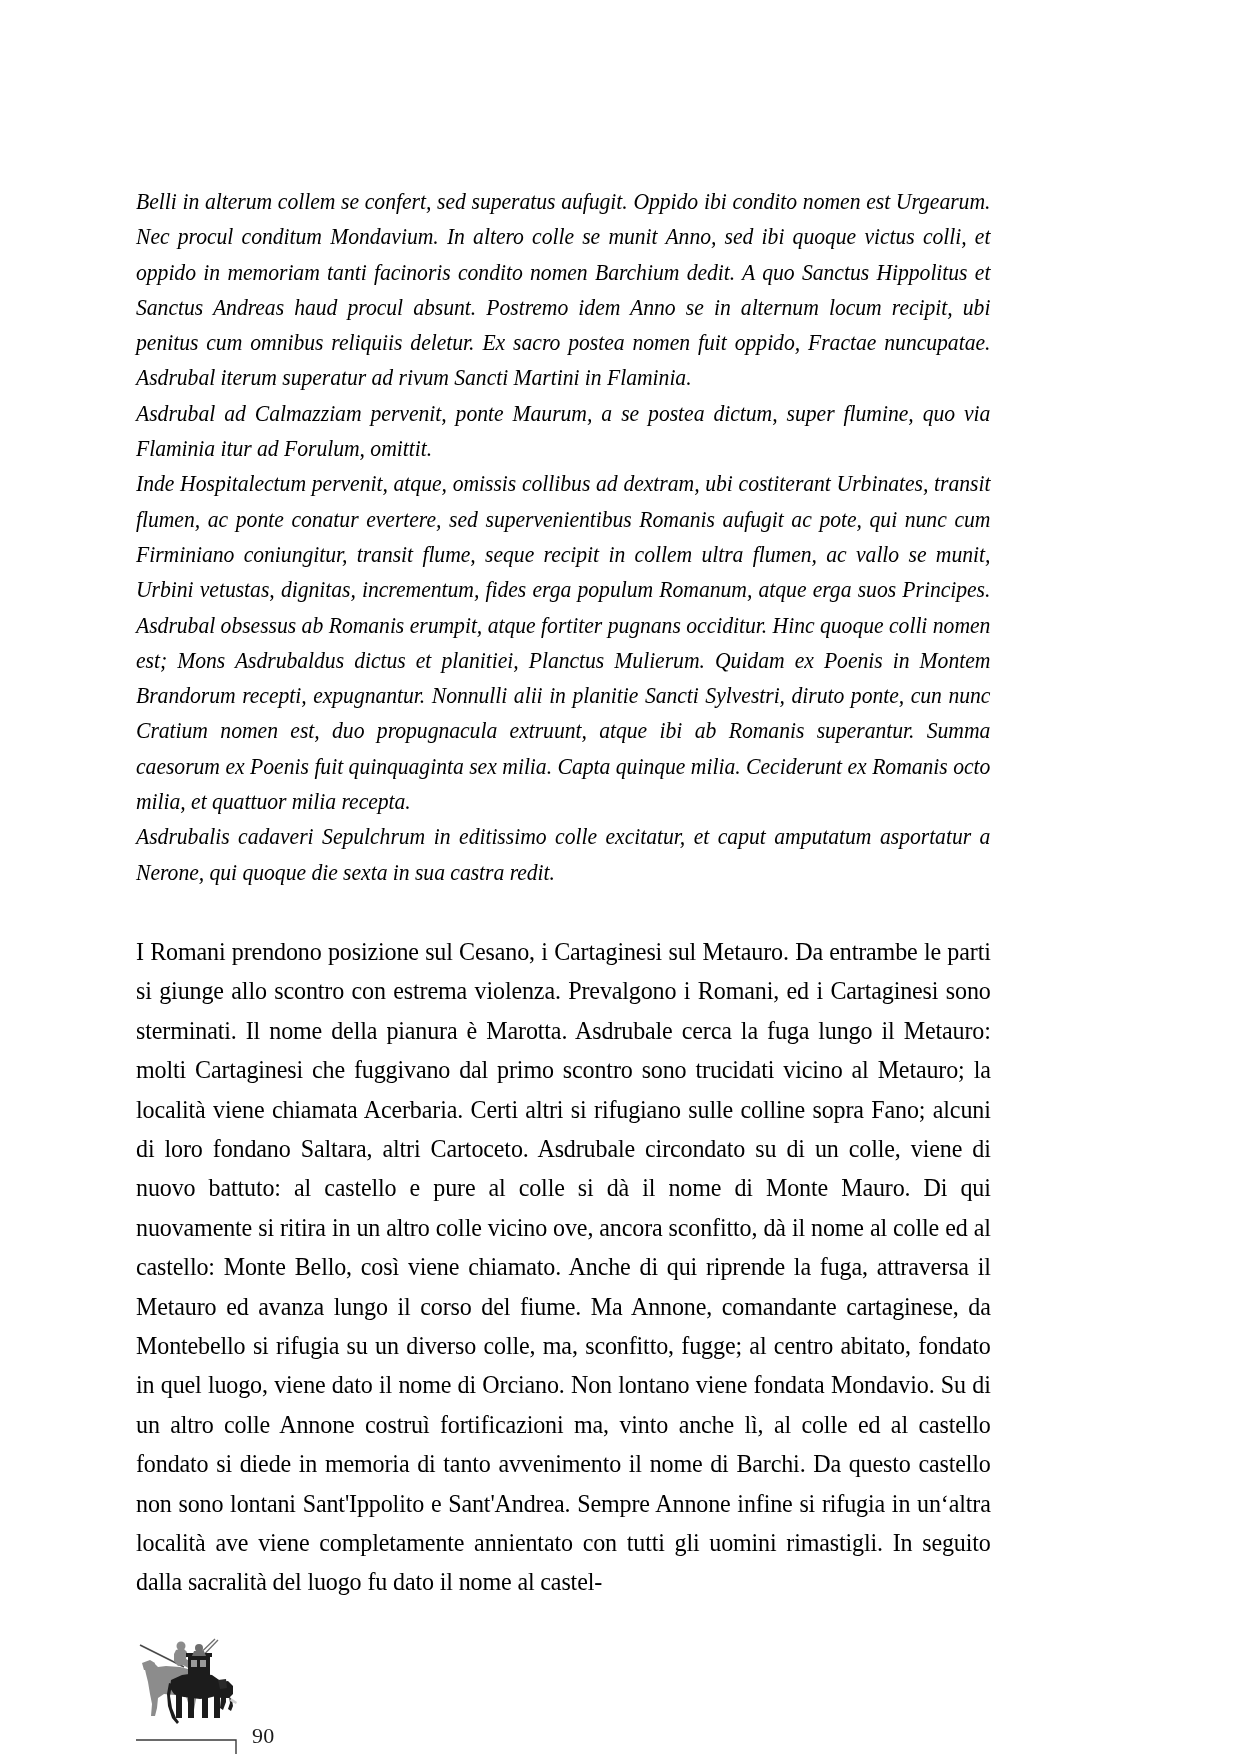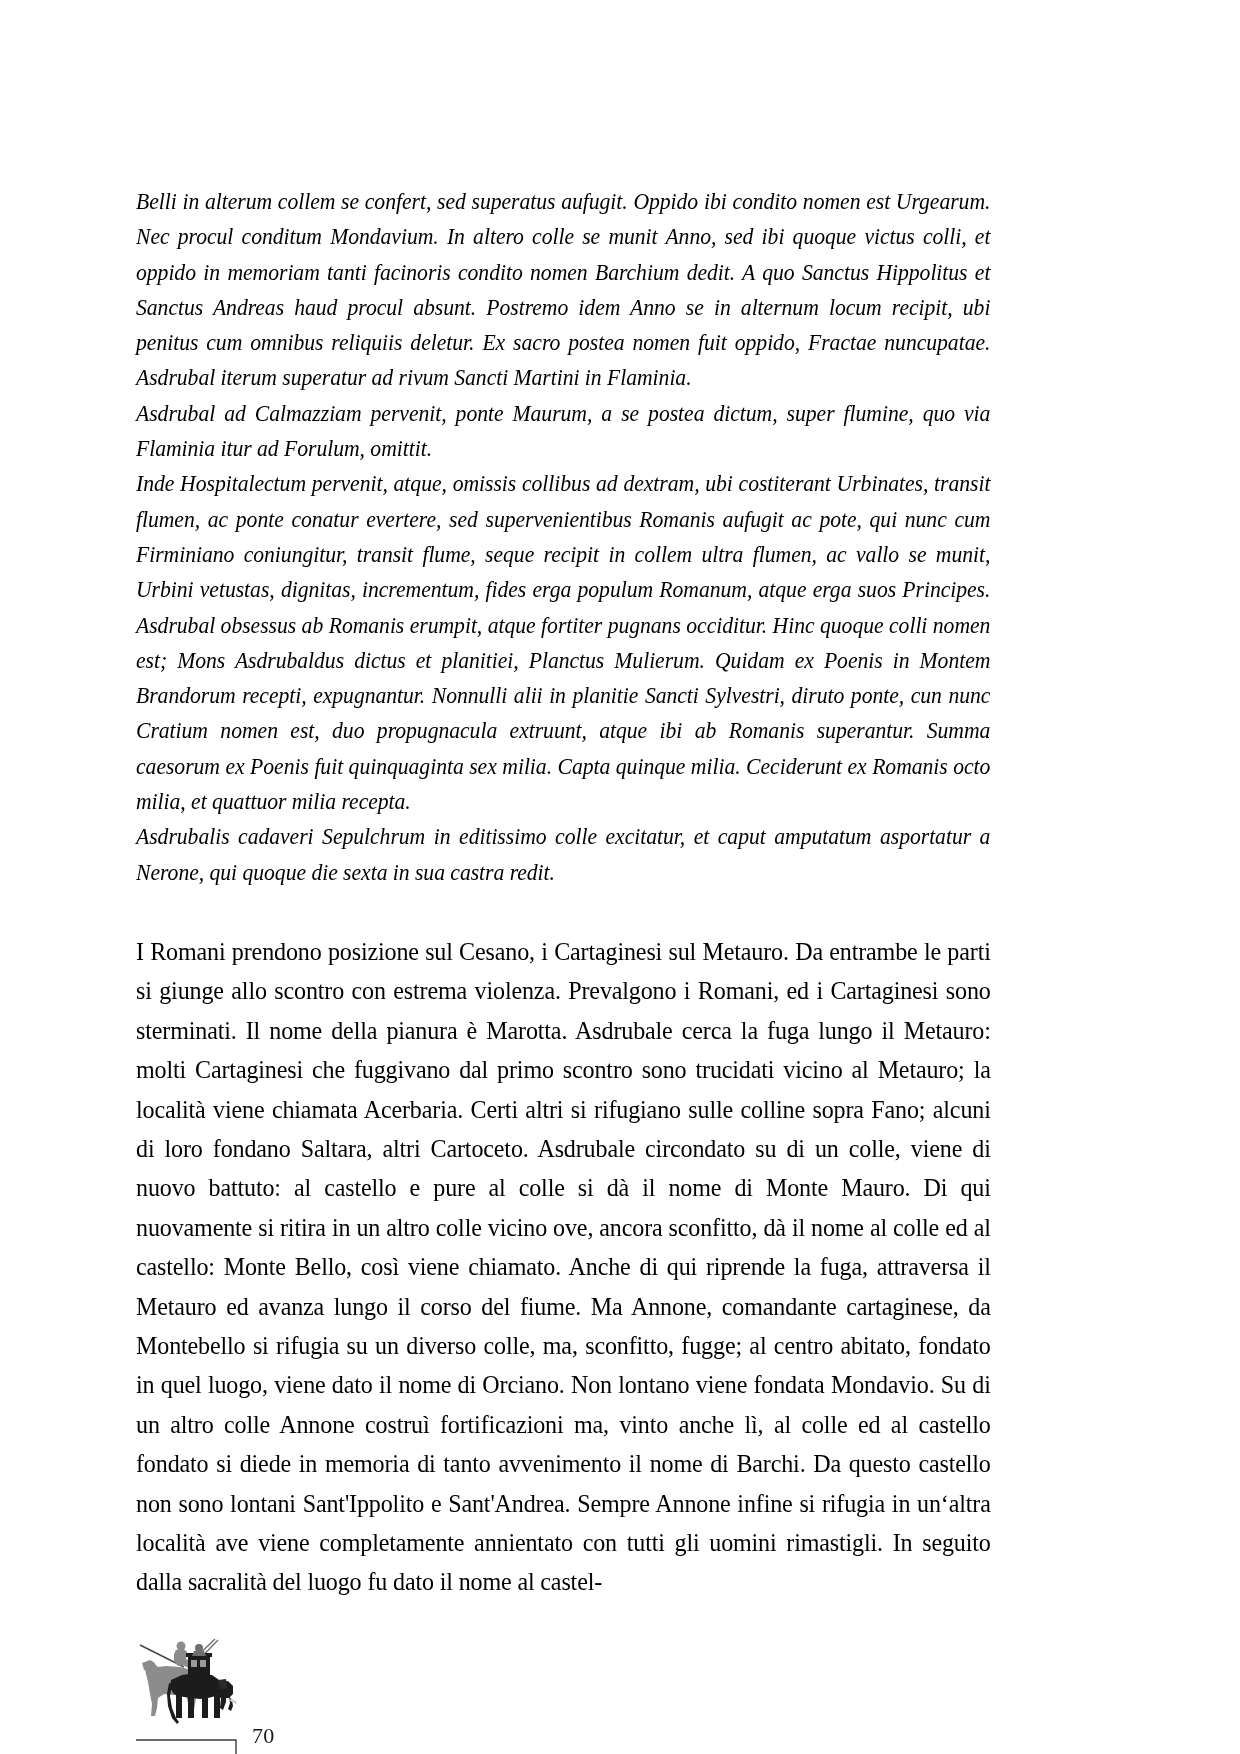--- a/index.html
+++ b/index.html
@@ -154,15 +154,15 @@
       <circle cx="63" cy="12" r="4" fill="#6e6e6e"></circle>
       <path d="M58 15 L68 15 L70 20 L56 20 Z" fill="#6e6e6e"></path>
     </svg>
 
     <svg class="footer-rule" viewBox="0 0 300 34">
       <path d="M0 8 L100 8 L100 30 L262 30" stroke="#3a3a3a" stroke-width="1.4" fill="none"></path>
     </svg>
 
   </div>
 
-  <div class="folio">70</div>
+  <div class="folio">90</div>
 
 </div>
 
 </body></html>

